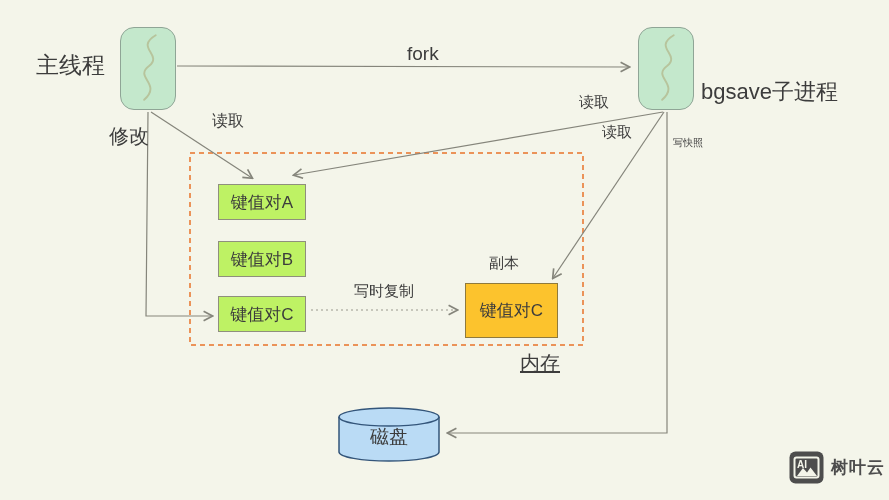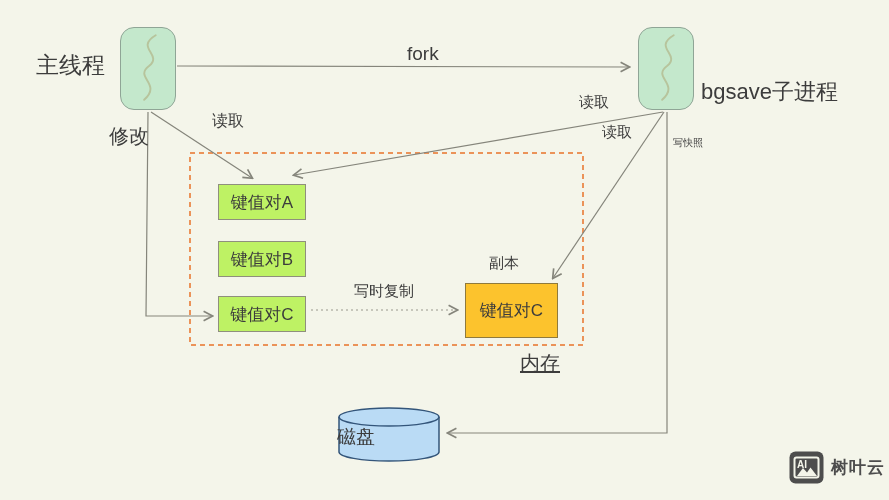--- a/index.html
+++ b/index.html
@@ -25,21 +25,21 @@
   }
   .kv-copy{
     position:absolute;left:465px;top:283px;width:93px;height:55px;
     background:#fcc32d;border:1px solid #8f7a3d;box-sizing:border-box;
     display:flex;align-items:center;justify-content:center;
     font-size:17px;color:#3c3c3c;
   }
 
   .disk-wrap{position:absolute;left:337px;top:406px;width:104px;height:58px;}
   .disk-text{
-    position:absolute;left:0;top:18px;width:104px;
+    position:absolute;left:0;top:18px;width:104px;text-align:center;
     font-size:19px;color:#3c3c3c;
   }
 
   .brand{position:absolute;left:789px;top:451px;display:flex;align-items:center;gap:7px;}
   .brand-name{font-size:17px;font-weight:bold;color:#4d4d4d;letter-spacing:1px;text-align:center;}
 </style>
 </head>
 <body>
 
 <div class="canvas">

